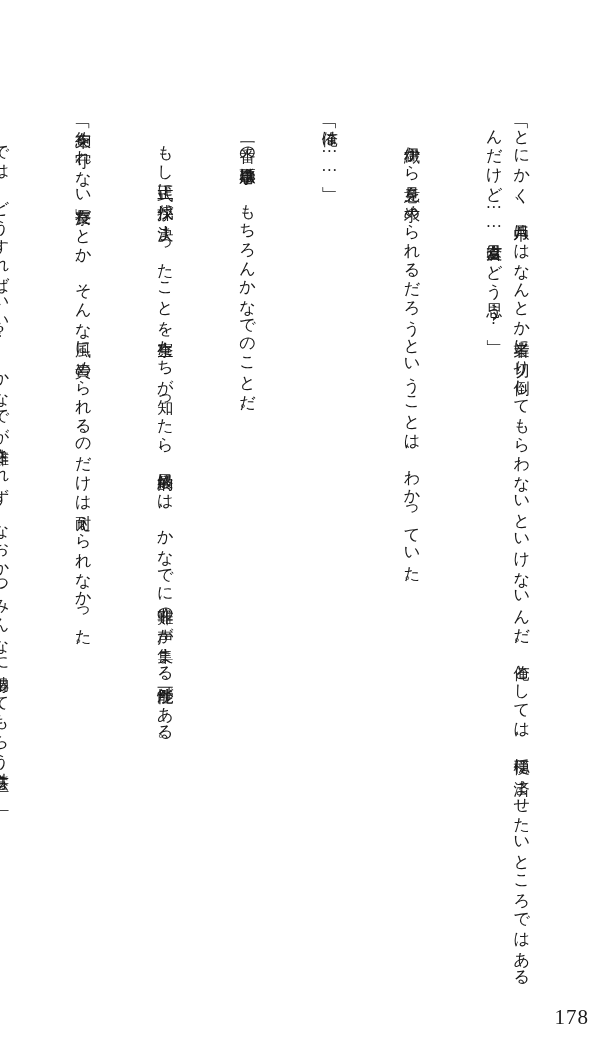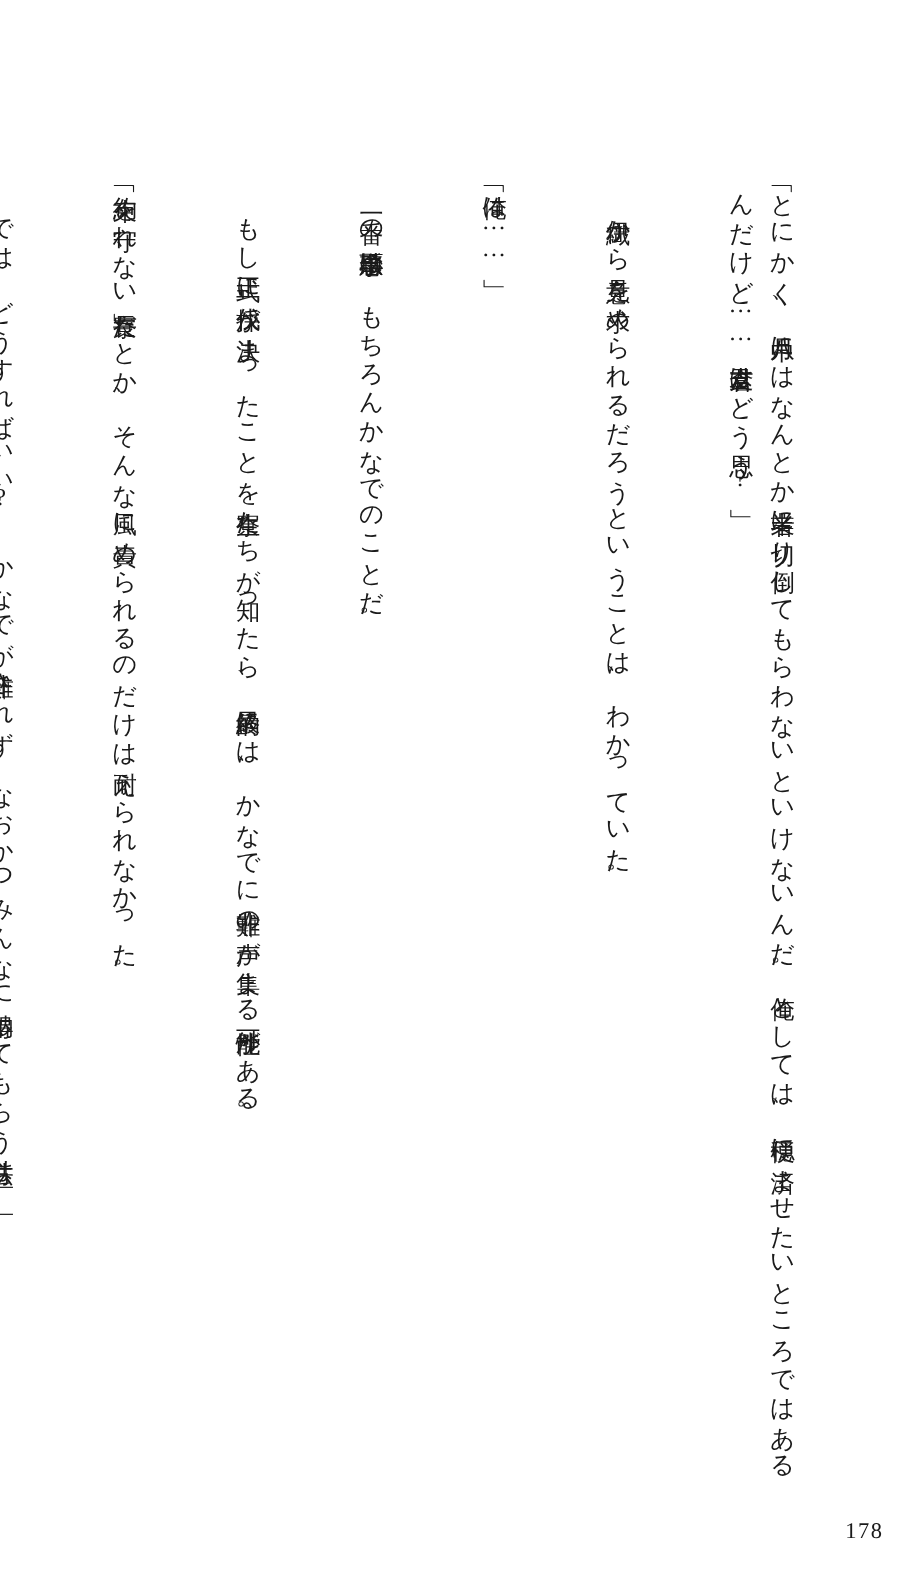--- a/index.html
+++ b/index.html
@@ -50,21 +50,21 @@
   }
 
   .para.indent {
     padding-top: 16px;
   }
 
   #page-number {
     position: absolute;
     right: 26px;
     bottom: 20px;
-    font-size: 15px;
+    font-size: 21px;
     font-family: "Liberation Serif", "DejaVu Serif", serif;
     color: #1a1a1a;
     letter-spacing: 1px;
   }
 </style>
 </head>
 <body>
 
 <div id="page">
 

